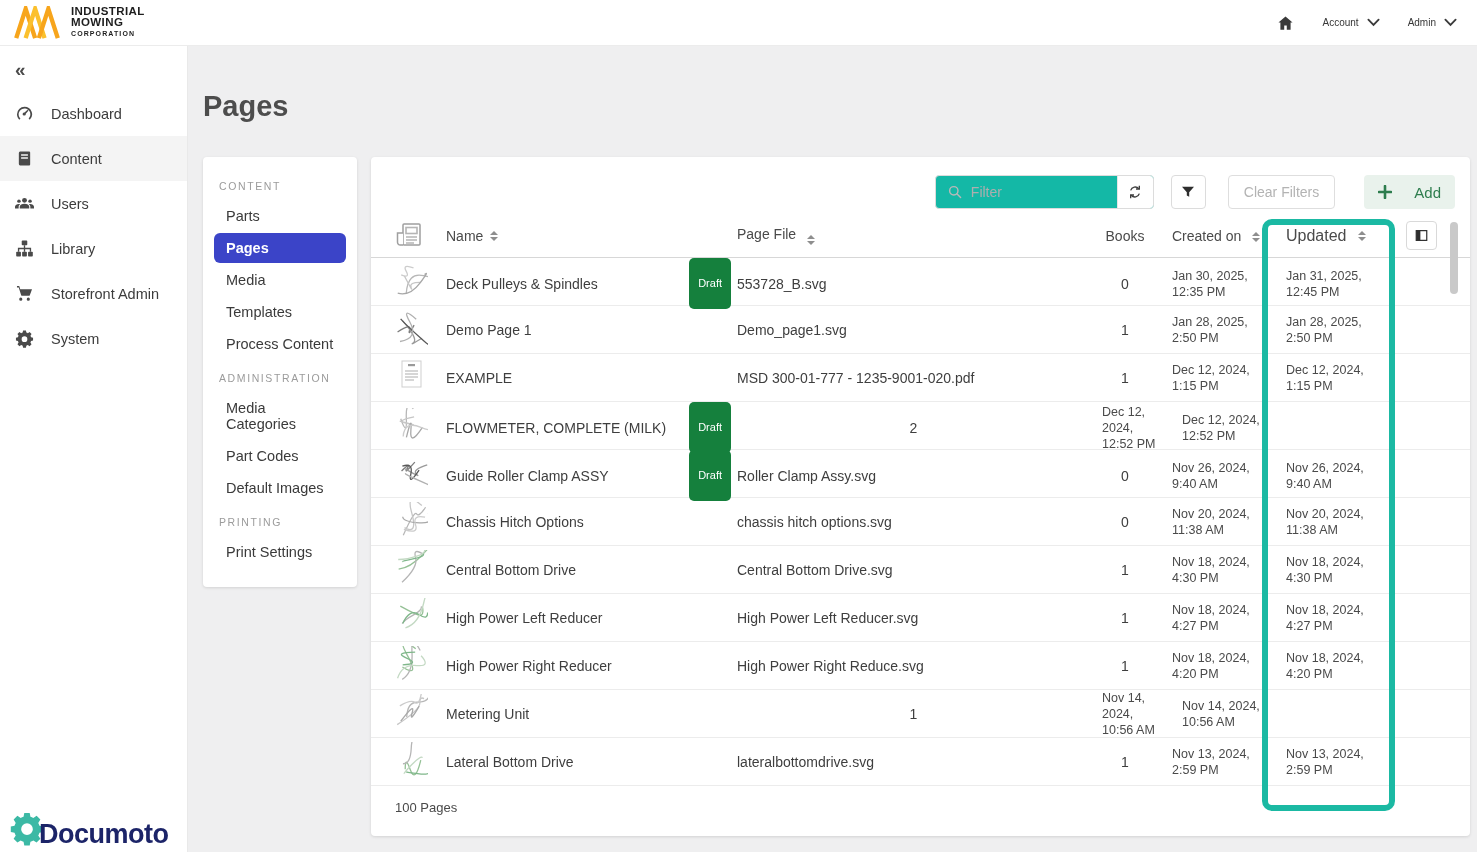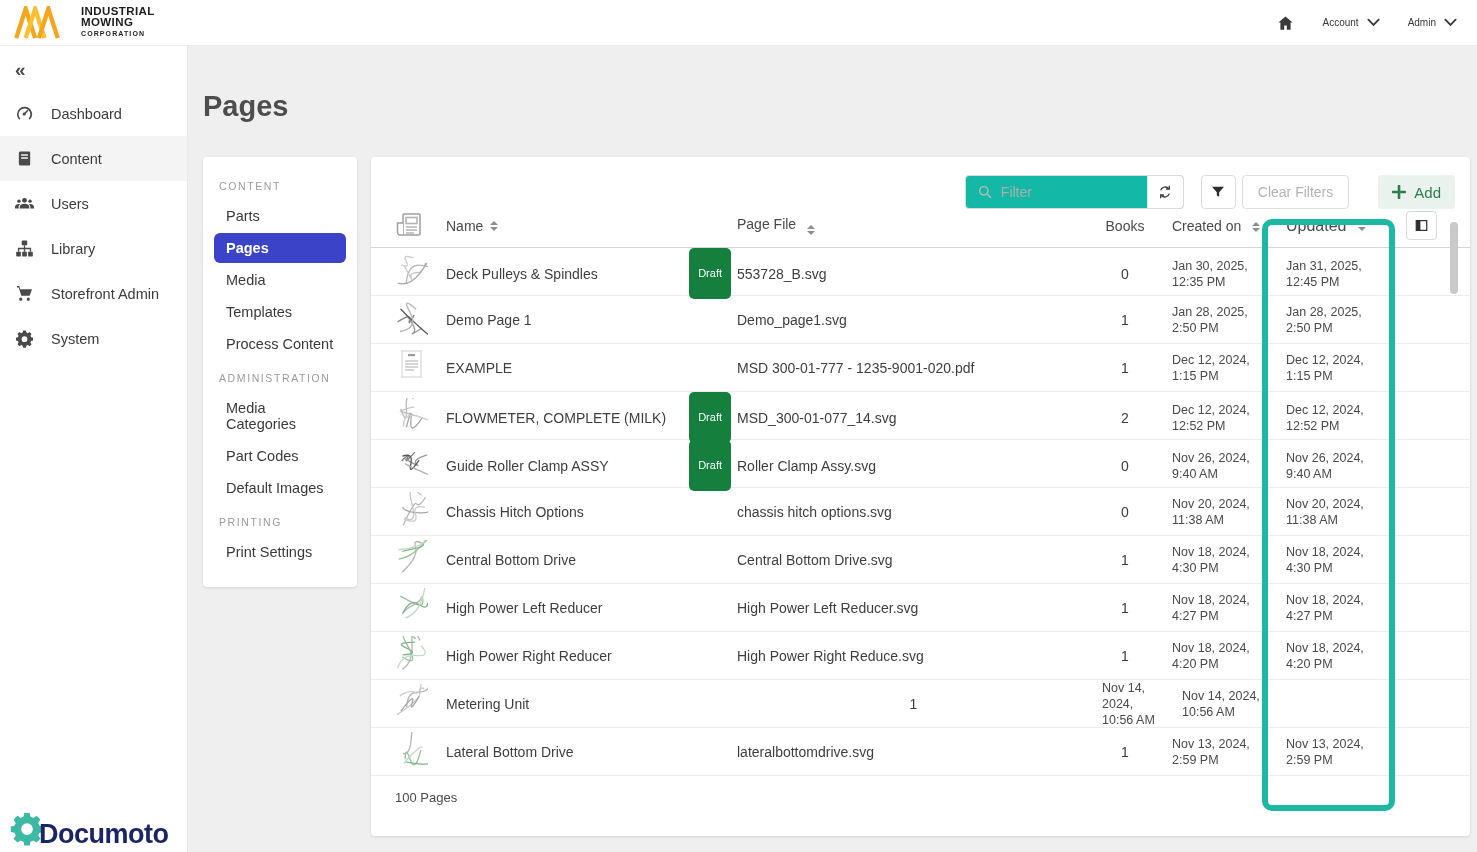--- a/index.html
+++ b/index.html
@@ -5,21 +5,21 @@
   * { box-sizing: border-box; }
   html,body { margin:0; padding:0; }
   body {
     width:1477px; height:852px; position:relative; overflow:hidden;
     background:#efeff0; font-family:"Liberation Sans", sans-serif; color:#3e3e3e;
   }
   
   .topbar{position:absolute;top:0;left:0;width:1477px;height:46px;background:#fff;
     border-bottom:1px solid #ececec;display:flex;align-items:center;justify-content:space-between;
     padding:0 20px 0 12px;z-index:30;}
-  .brand{display:flex;align-items:center;gap:19px;}
+  .brand{display:flex;align-items:center;gap:9px;}
   .brand-text{line-height:11px;color:#1d1d1d;font-weight:bold;}
   .brand-text .l1,.brand-text .l2{font-size:11.5px;letter-spacing:.4px;}
   .brand-text .l3{font-size:7px;letter-spacing:1.1px;}
   .topbar-right{display:flex;align-items:center;gap:28px;}
   .tb-menu{display:flex;align-items:center;gap:8px;font-size:10px;color:#373737;cursor:pointer;}
   
   .sidebar{position:absolute;top:46px;left:0;width:188px;height:806px;background:#fff;
     border-right:1px solid #e9e9e9;z-index:20;}
   .collapse-btn{padding:13px 15px 10px;font-size:19px;font-weight:bold;color:#4a4a4a;cursor:pointer;width:fit-content;}
   .nav-item{display:flex;align-items:center;gap:17px;height:45px;padding:0 15px;
@@ -45,26 +45,26 @@
     border-radius:4px;background:#14b8a6;overflow:hidden;}
   .input-group .mag{margin:0 6px 0 11px;display:flex;}
   .input-group input{border:none;outline:none;flex:1;min-width:0;font-size:14px;color:#444;
     font-family:inherit;background:transparent;}
   .input-group input::placeholder{color:#aeaeae;}
   .refresh-btn{width:36px;align-self:stretch;display:flex;align-items:center;justify-content:center;
     border-left:1px solid #e6e6e6;cursor:pointer;background:#fff;}
   .icon-btn{width:35px;height:34px;border:1px solid #dcdcdc;border-radius:4px;background:#fff;
     display:flex;align-items:center;justify-content:center;margin-left:17px;cursor:pointer;}
   .clear-btn{height:34px;padding:0 15px;border:1px solid #dedede;border-radius:4px;background:#fff;
-    color:#b3b3b3;font-size:14px;margin-left:6px;cursor:pointer;font-family:inherit;}
+    color:#b3b3b3;font-size:14px;margin-left:22px;cursor:pointer;font-family:inherit;}
   .add-btn{height:34px;padding:0 14px;border:none;border-radius:4px;background:#e9f2ec;
-    color:#2e7d4e;font-size:15px;font-weight:500;display:flex;align-items:center;gap:8px;
+    color:#2e7d4e;font-size:15px;font-weight:500;display:flex;align-items:center;gap:22px;
     margin-left:29px;cursor:pointer;font-family:inherit;}
   
-  .tablewrap{position:absolute;top:47px;left:0;right:0;}
+  .tablewrap{position:absolute;top:57px;left:0;right:0;}
   .thead,.trow{display:grid;grid-template-columns:75px 291px 353px 70px 104px 132px 1fr;align-items:center;}
   .thead{height:44px;border-bottom:1px solid #d7d7d7;font-size:14px;color:#4a4a4a;}
   .trow{height:48px;border-bottom:1px solid #ececec;font-size:14px;color:#3e3e3e;cursor:pointer;}
   .c-thumb{padding-left:23px;display:flex;align-items:center;}
   .c-name{display:flex;align-items:center;}
   .c-books{text-align:center;}
   .c-date{padding-left:12px;font-size:12.5px;line-height:16px;color:#4a4a4a;}
   .c-updated{padding-left:22px;}
   .c-tools{display:flex;align-items:center;padding-left:10px;}
   .sort{display:inline-flex;flex-direction:column;gap:2px;margin-left:7px;}
@@ -389,21 +389,20 @@
                 <path d="M5.724007372089545 13.171711780529222 Q 27.949750236013642 18.825595033587888 13.933422019079444 15.722897510844632 t 6.179205897671636 -6.9420595074188896" fill="none" stroke="#c6c6c6" stroke-width="1.3"></path>
                 <path d="M12.40776939431089 29.38612882639063 Q 18.25042177769501 5.308628328377381 16.874872726606554 22.20673586698831 t 11.526215515448712 -2.8563695579068735" fill="none" stroke="#a8a8a8" stroke-width="1.3"></path>
                 <path d="M9.177574384273612 28.563950265510357 Q 10.282757446562755 12.417921054176986 26.945607697038213 19.301945650753623 t 8.94205950741889 -3.59129593247053" fill="none" stroke="#cccccc" stroke-width="1.3"></path>
               </svg>
             </span>
           </div>
     <div class="c-name">
       <span>FLOWMETER, COMPLETE (MILK)</span>
       <span class="badge">Draft</span>
     </div>
-    <div>MSD_300-01-077_14.svg</div>
     <div class="c-books">2</div>
     <div class="c-date">
       <div>Dec 12, 2024,</div>
       <div>12:52 PM</div>
     </div>
     <div class="c-date c-updated">
       <div>Dec 12, 2024,</div>
       <div>12:52 PM</div>
     </div>
     <div></div>

